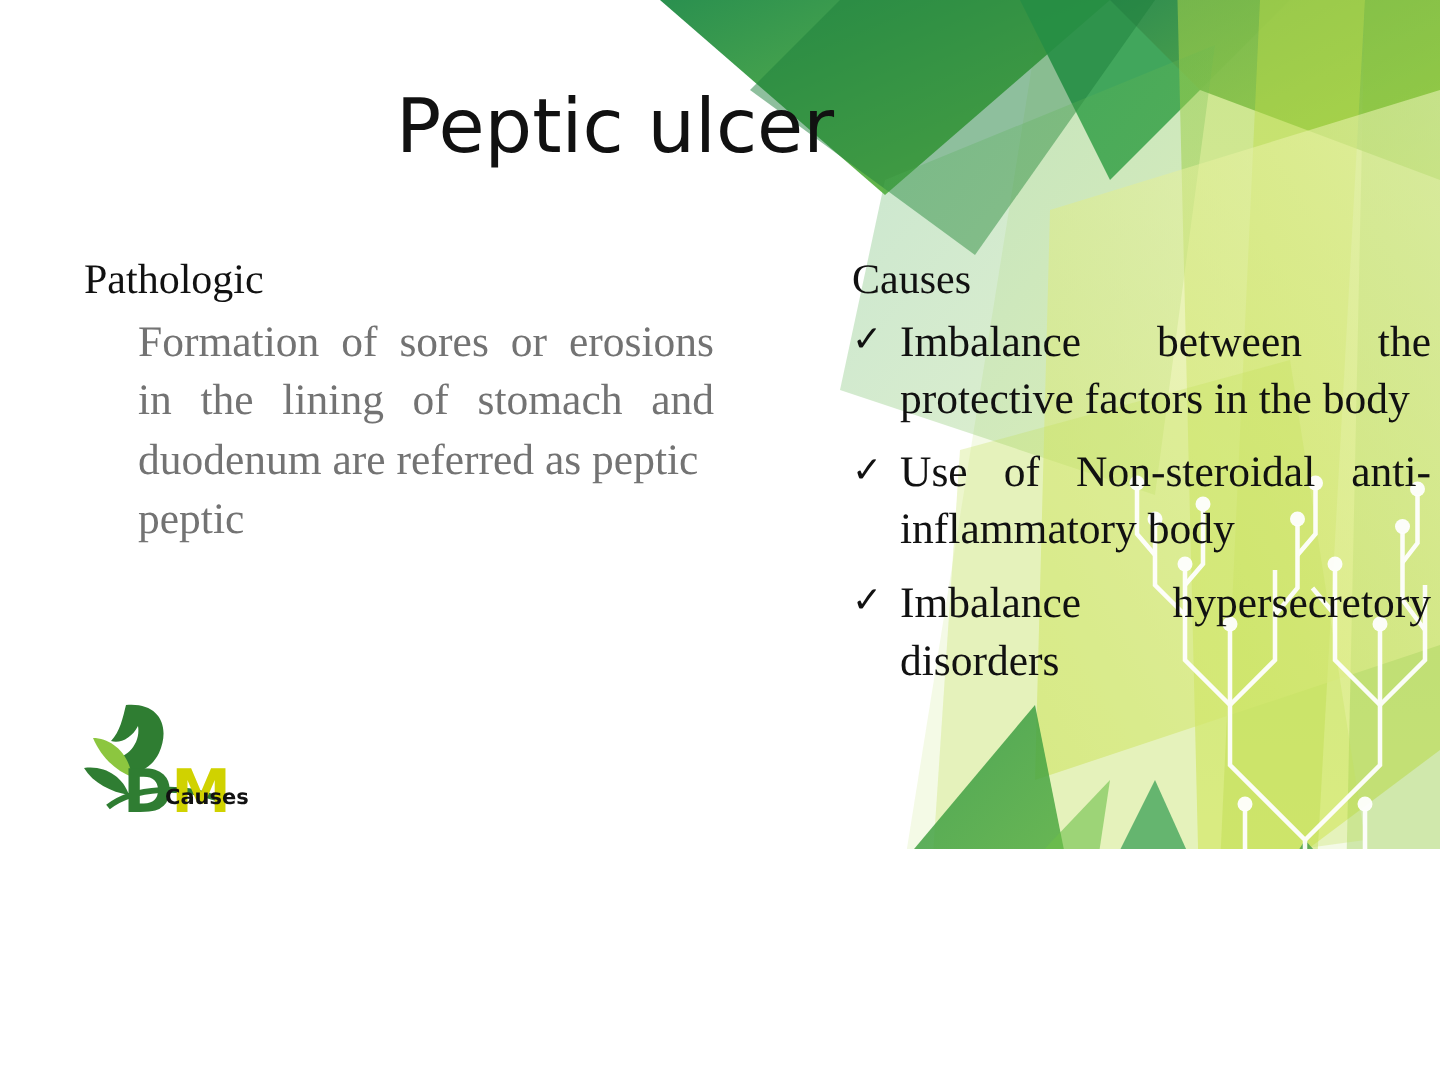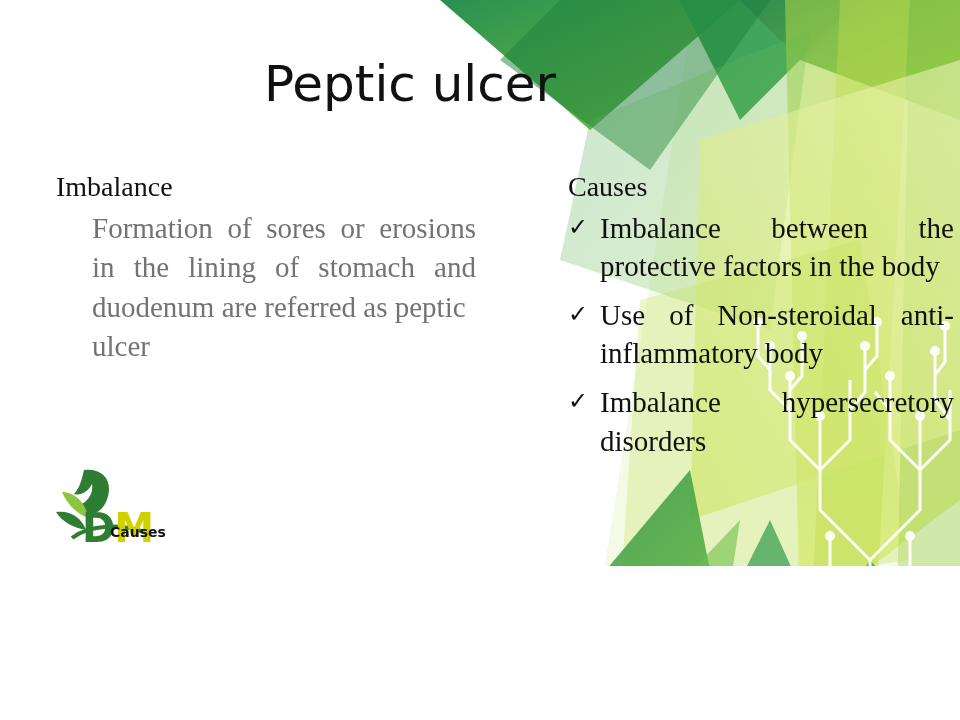--- a/index.html
+++ b/index.html
@@ -208,24 +208,24 @@
         <circle cx="480" cy="416" r="5"></circle>
         <circle cx="390" cy="536" r="5"></circle>
         <circle cx="470" cy="536" r="5"></circle>
       </g>
     </svg>
   </div>
 
   <div id="title">Peptic ulcer</div>
 
   <div id="col-left" class="col">
-    <div class="col-head">Imbalance</div>
+    <div class="col-head">Pathologic</div>
     <div class="definition-body">
       <span>Formation of sores or erosions in the lining of stomach and duodenum are referred as peptic</span>
-      <span class="lastline">ulcer</span>
+      <span class="lastline">peptic</span>
     </div>
   </div>
 
   <div id="col-right" class="col">
     <div class="col-head">Causes</div>
     <ul class="bullets">
       <li>
         <span class="tick">✓</span>
         <span>Imbalance between the protective factors in the body</span>
       </li>

